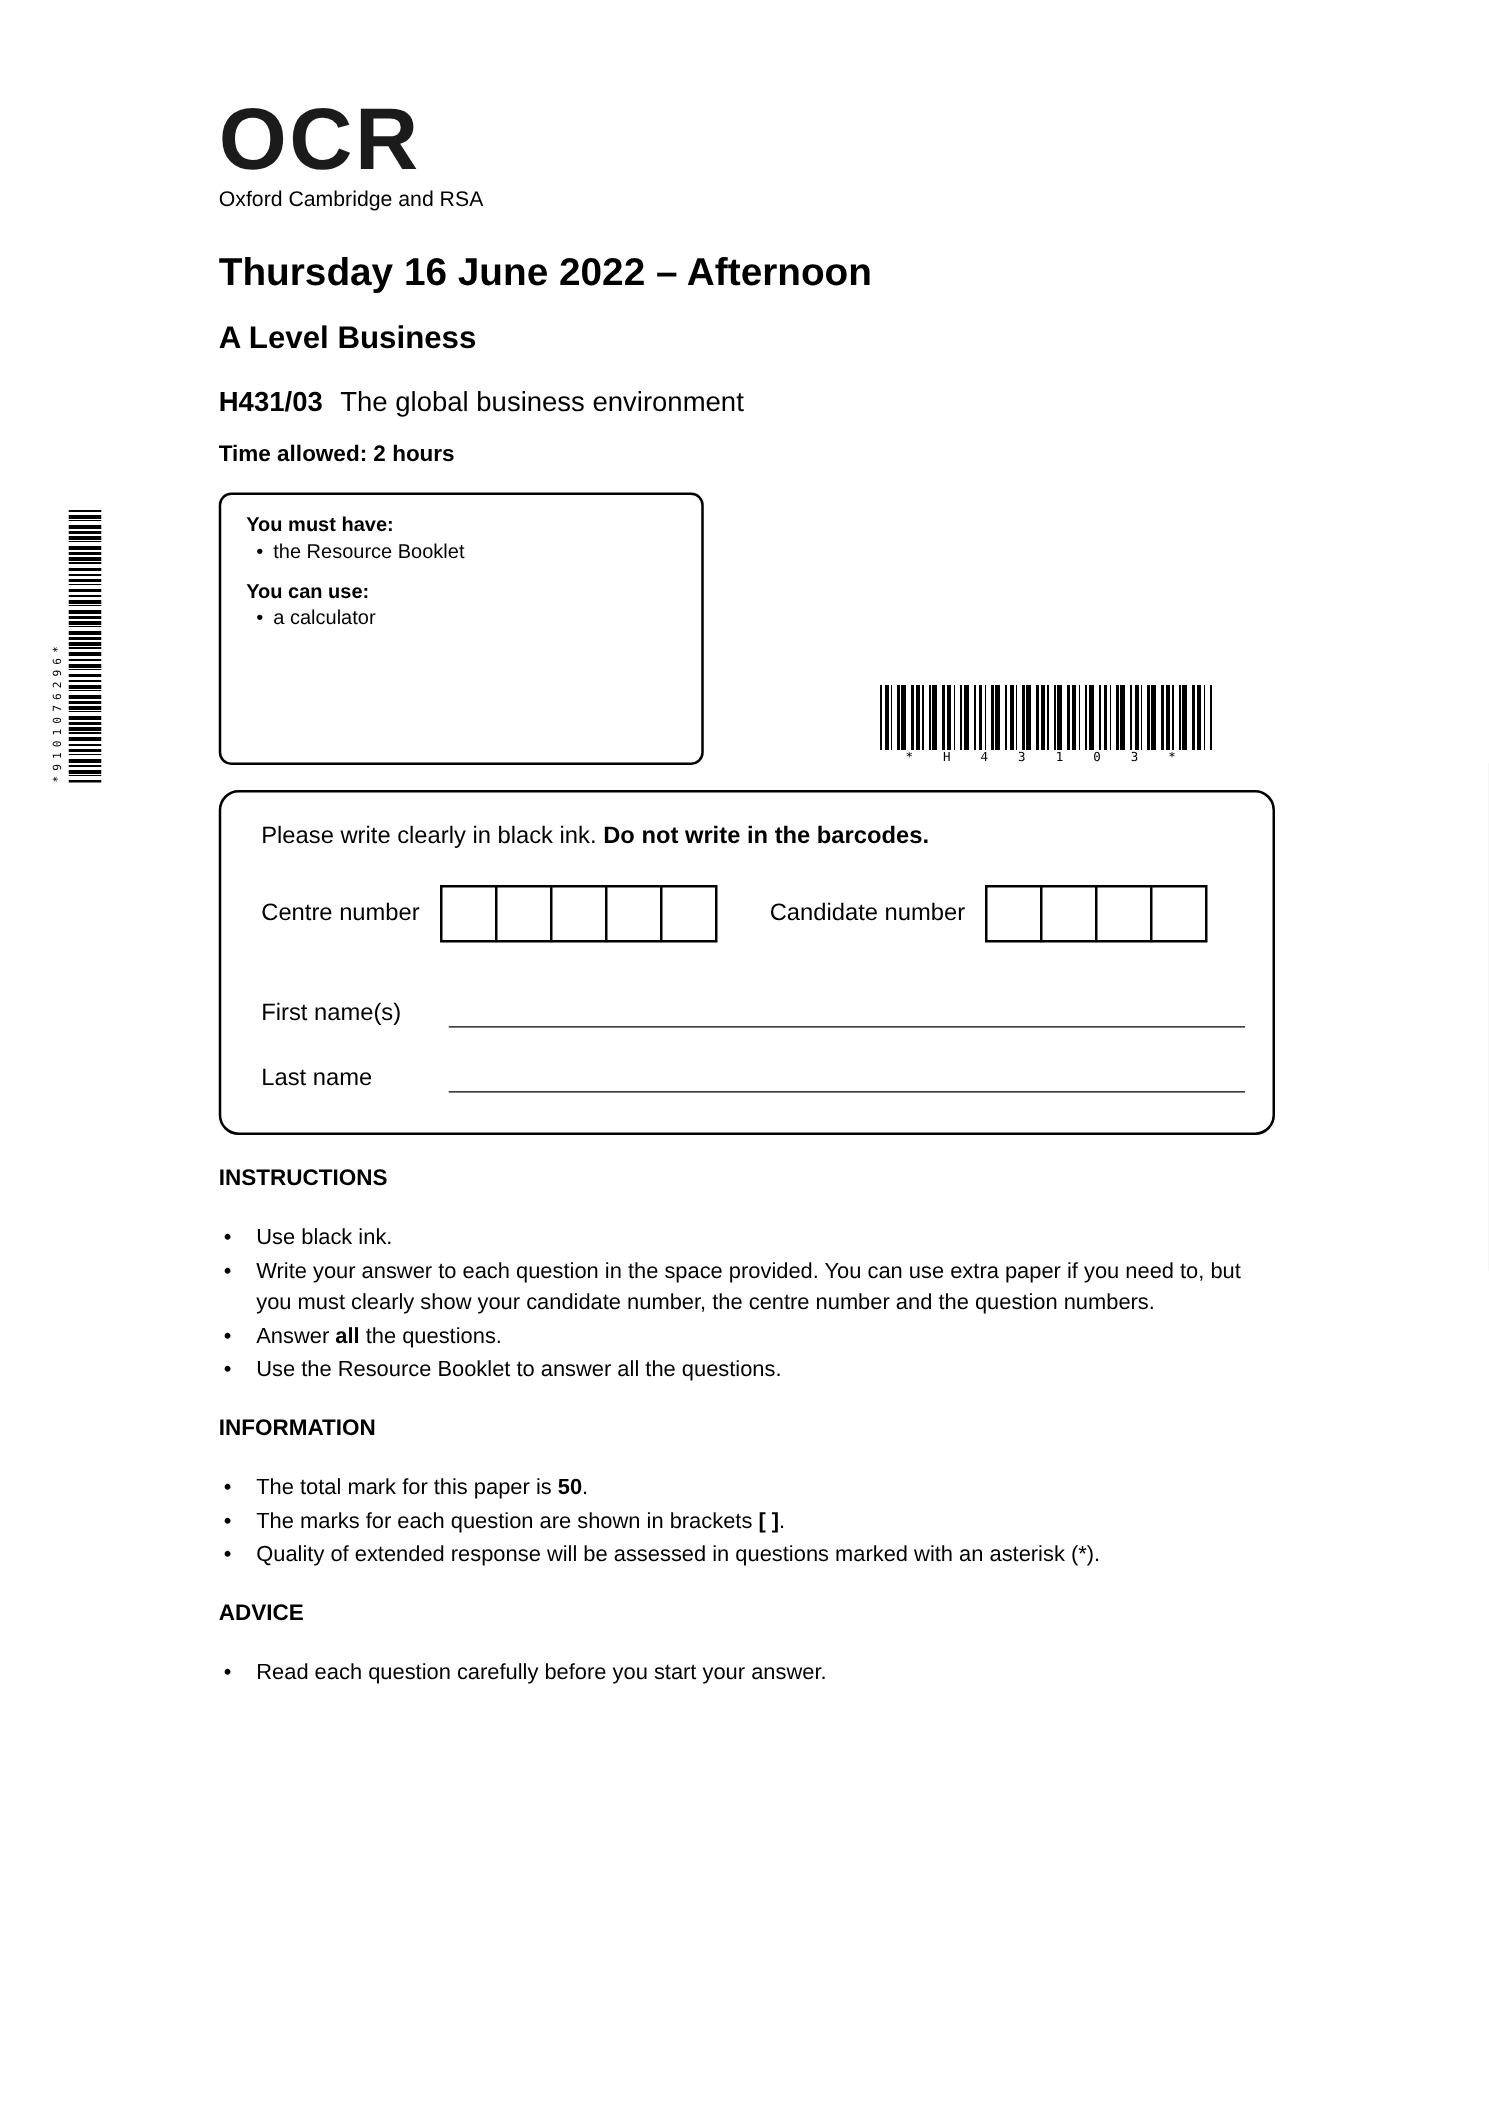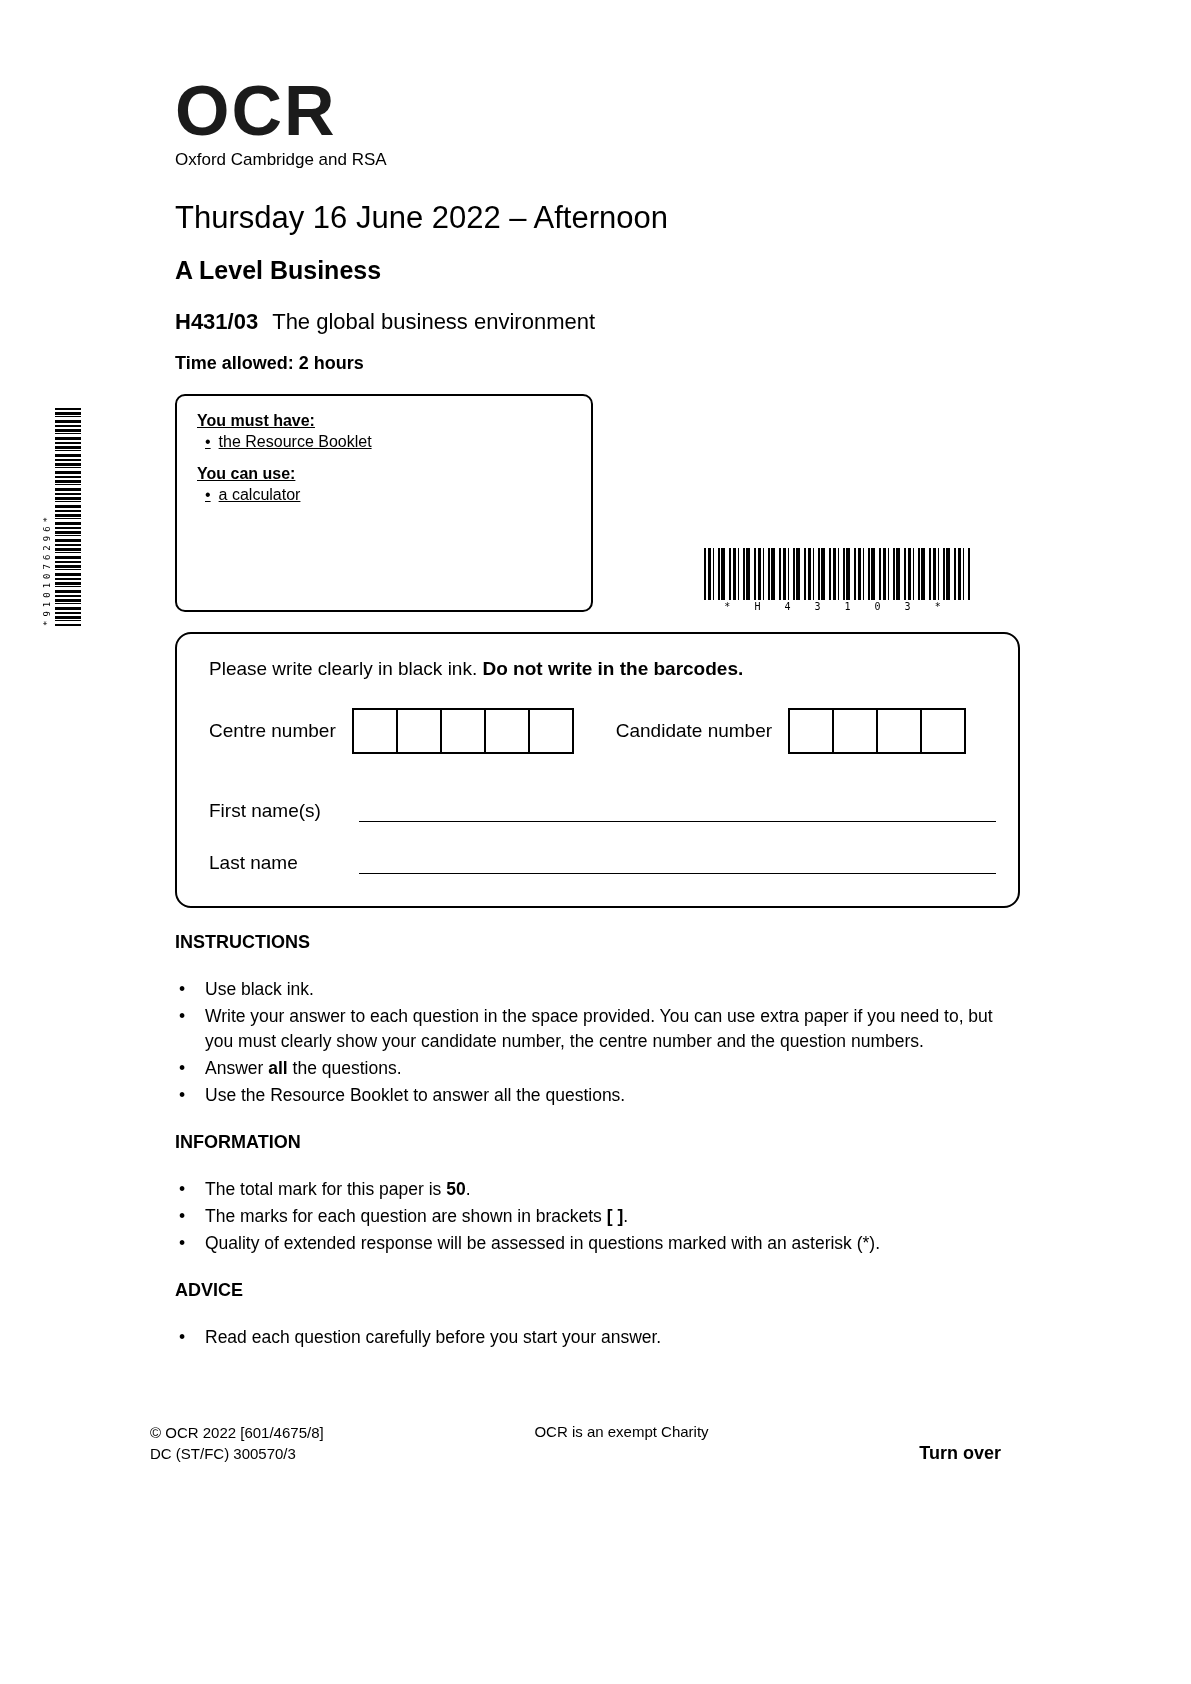--- a/index.html
+++ b/index.html
@@ -30,21 +30,21 @@
   .logo-sub {
     font-size:17px;
     margin-top:4px;
     color:#000;
   }
 
   
   .doc-title {
     margin-top:30px;
     font-size:31px;
-    font-weight:normal;
+    font-weight:bold;
   }
   .doc-subtitle {
     margin-top:20px;
     font-size:25px;
     font-weight:bold;
   }
   .paper-line {
     margin-top:24px;
     font-size:22px;
   }
@@ -56,27 +56,26 @@
   }
 
   
   .req-row {
     margin-top:20px;
     display:flex;
     justify-content:space-between;
     align-items:flex-end;
   }
   .req-box {
-    width:418px; height:218px;
+    width:388px; height:218px;
     border:2px solid #000;
     border-radius:10px;
     padding:16px 20px;
     font-size:16px;
     align-self:flex-start;
-    text-decoration:underline;
   }
   .req-label { font-weight:bold; }
   .req-item { margin:3px 0 14px 8px; }
   .req-item .bullet { margin-right:8px; }
 
   .main-barcode { width:266px; margin-right:50px; }
   .main-barcode-stripes {
     width:266px; height:52px;
     background-color:#fff;
     background-image:repeating-linear-gradient(90deg,
@@ -285,22 +284,14 @@
       <li><span>Quality of extended response will be assessed in questions marked with an asterisk (*).</span><b></b><span></span></li>
     </ul>
 
     <div class="section-heading">ADVICE</div>
     <ul class="bullets">
       <li><span>Read each question carefully before you start your answer.</span><b></b><span></span></li>
     </ul>
 
   </div>
 
-  <div class="footer">
-    <div class="footer-left">
-      <div>© OCR 2022 [601/4675/8]</div>
-      <div>DC (ST/FC) 300570/3</div>
-    </div>
-    <div class="footer-center">OCR is an exempt Charity</div>
-    <div class="footer-right">Turn over</div>
-  </div>
 
 </div>
 
 </body></html>

